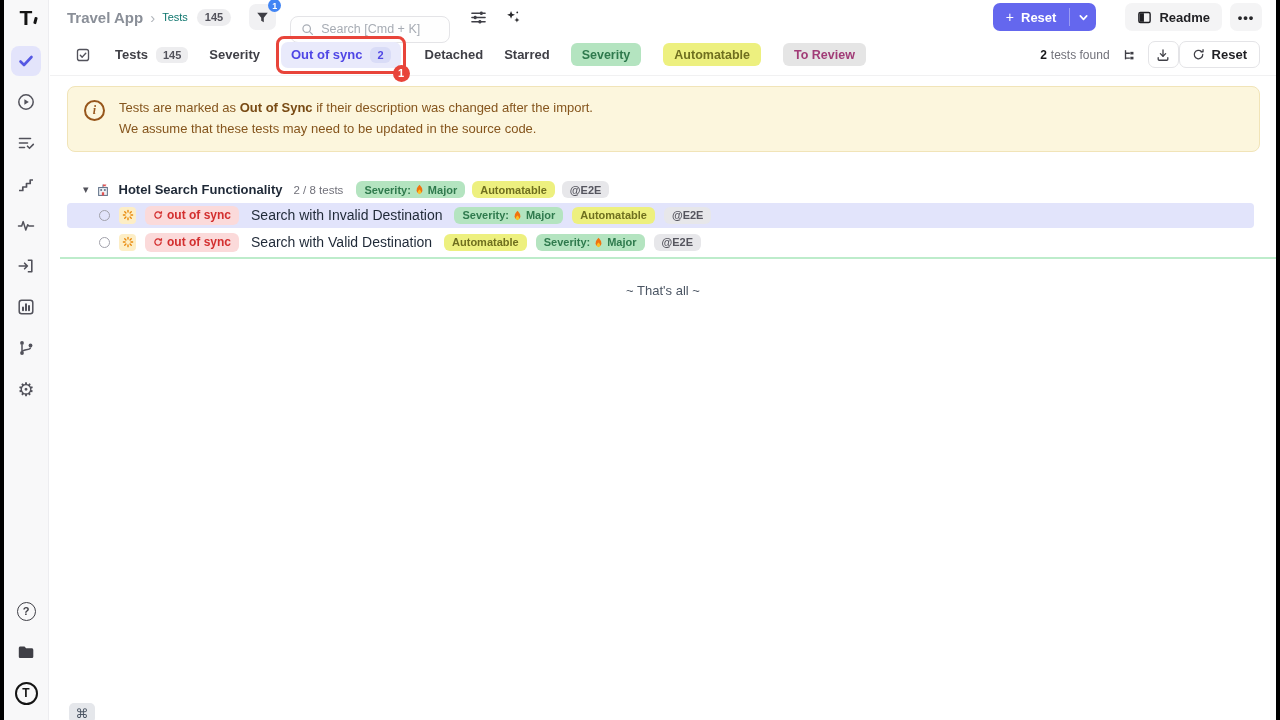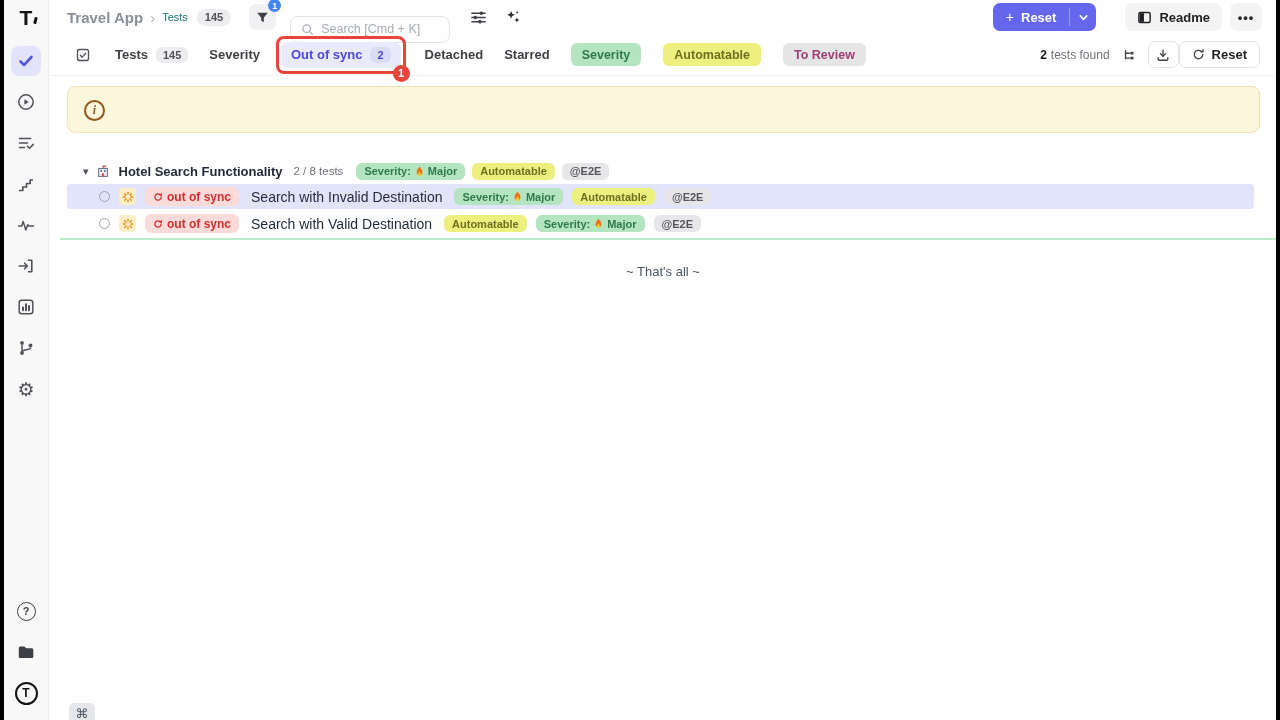--- a/index.html
+++ b/index.html
@@ -374,20 +374,24 @@
               <path d="M13.6 1.6v3h-3" fill="none" stroke="#3f3f46" stroke-width="1.6" stroke-linejoin="round"></path>
             </svg>
         </span>
         <span>Reset</span>
       </span>
     </div>
   </div>
 
   <div class="banner">
     <span class="banner-icon">i</span>
+    <div class="banner-text">
+      <span>Tests are marked as </span><b>Out of Sync</b><span> if their description was changed after the import.</span><br>
+      <span>We assume that these tests may need to be updated in the source code.</span>
+    </div>
   </div>
 
   <section class="tree">
     <div class="suite-row">
       <span class="chevron">▾</span>
       <span>
         <svg width="14" height="14" viewBox="0 0 16 16">
             <rect x="3" y="5.2" width="10" height="9" fill="#eef1f5" stroke="#64748b" stroke-width="1.2"></rect>
             <path d="M8 1.6v3.6" stroke="#64748b" stroke-width="1.2"></path>
             <path d="M8 1.6h4.2l-1.4 1 1.4 1H8z" fill="#e05252"></path>

